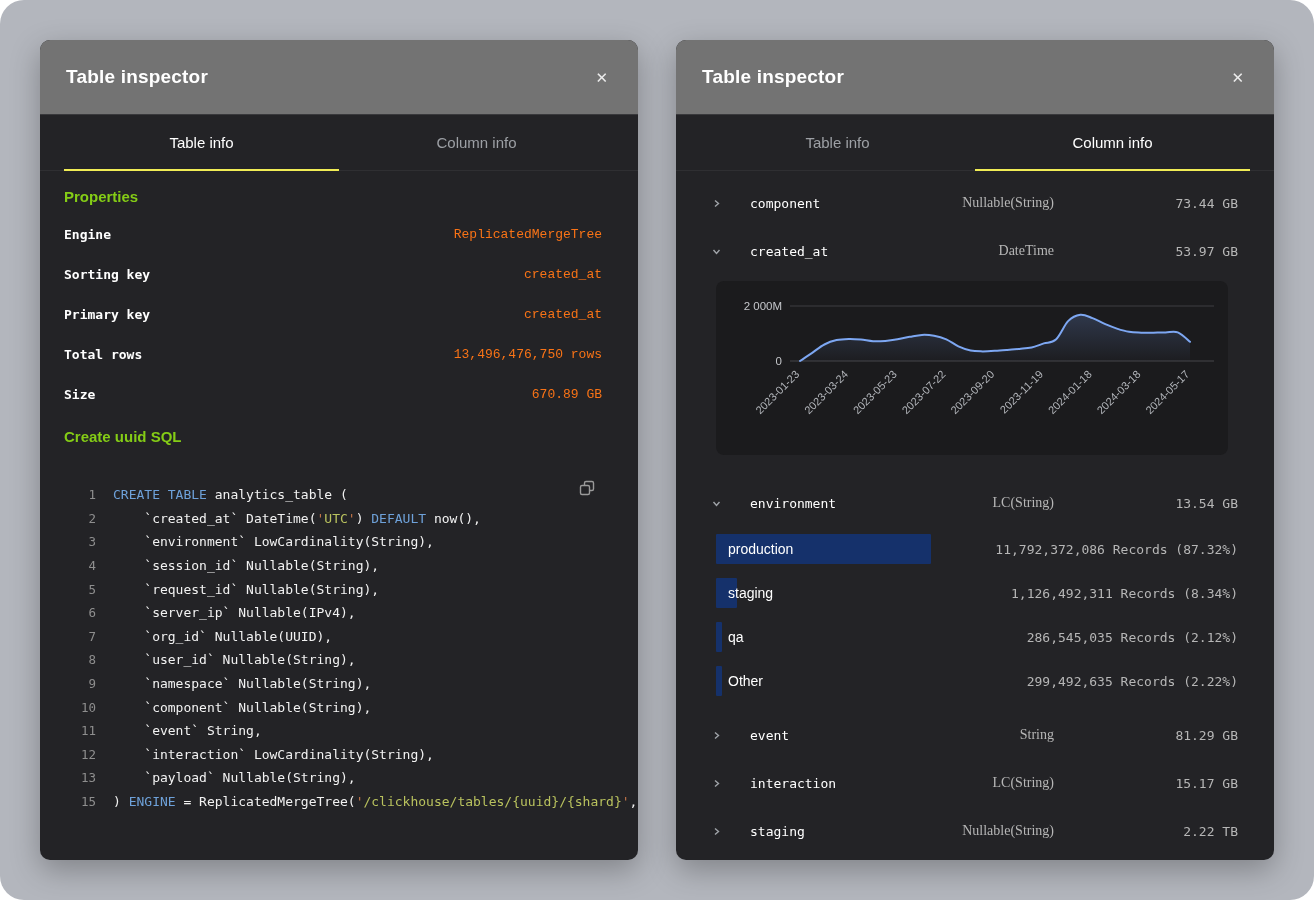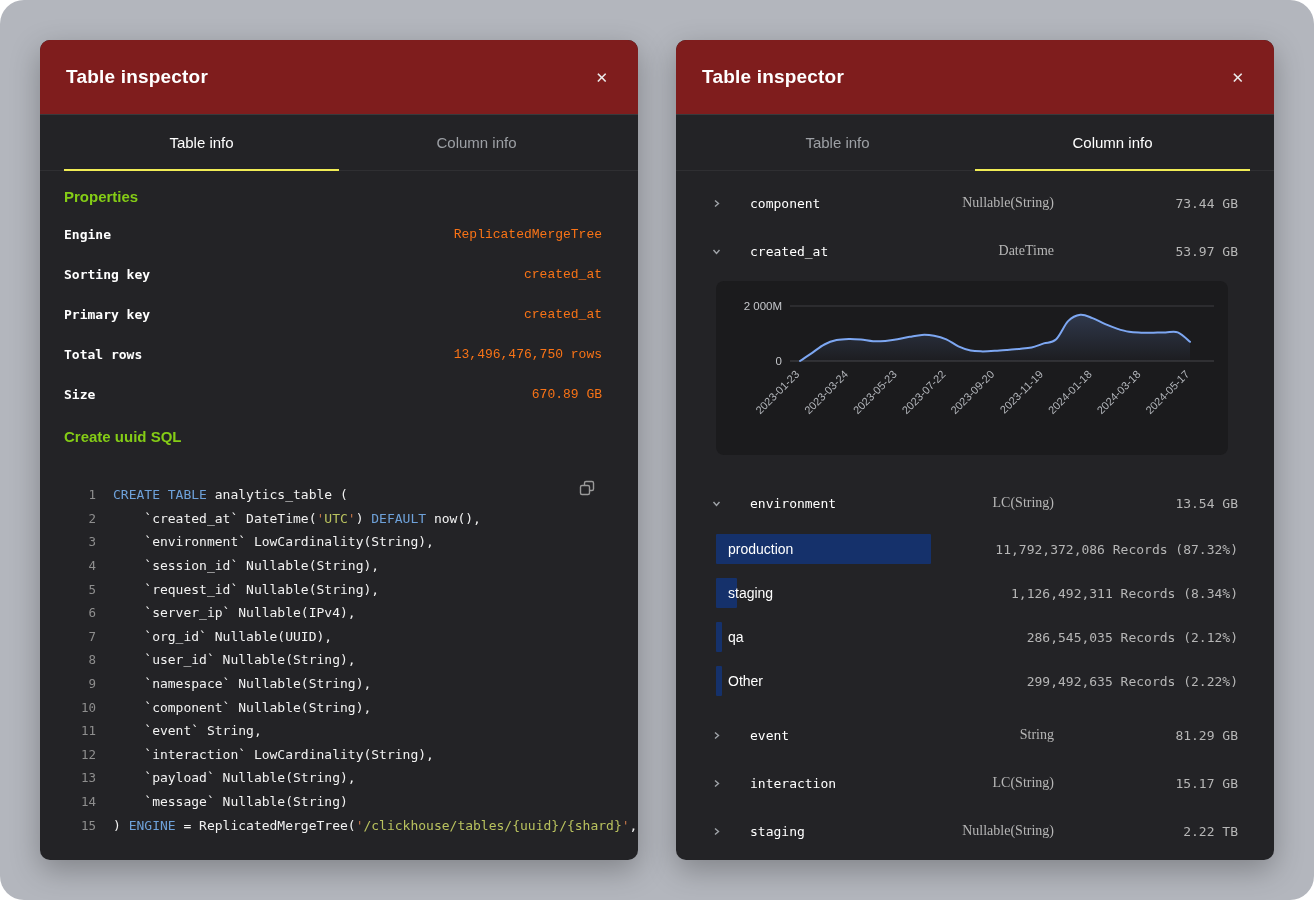--- a/index.html
+++ b/index.html
@@ -3,21 +3,21 @@
 <meta charset="utf-8">
 <style>
   html,body{margin:0;padding:0;background:#ffffff;}
   .canvas{position:relative;width:1314px;height:900px;background:#b3b6bd;border-radius:24px;
           overflow:hidden;font-family:"Liberation Sans",sans-serif;}
   .modal{position:absolute;top:40px;width:598px;height:820px;background:#232326;border-radius:10px;
          overflow:hidden;display:flex;flex-direction:column;box-shadow:0 10px 30px rgba(0,0,0,.28);}
   #modal-left{left:40px;} #modal-right{left:676px;}
 
   .m-header{flex:0 0 75px;display:flex;align-items:center;justify-content:space-between;
-            padding:0 26px;background:#7f1d1d;border-bottom:1px solid #39393c;box-sizing:border-box;}
+            padding:0 26px;background:#737373;border-bottom:1px solid #39393c;box-sizing:border-box;}
   .m-title{font-size:19px;font-weight:700;color:#ffffff;letter-spacing:.2px;}
   .close-btn{background:none;border:0;color:#ececec;font-size:15px;line-height:1;cursor:pointer;padding:4px;}
 
   .tab-row{flex:0 0 56px;display:flex;padding:0 24px;box-shadow:inset 0 -1px 0 #2f2f32;}
   .tab{flex:1;display:flex;align-items:center;justify-content:center;font-size:15px;color:#9da0a5;
        border-bottom:2px solid transparent;cursor:pointer;box-sizing:border-box;}
   .tab.active{color:#ffffff;border-bottom-color:#f0ec55;}
 
   .m-body{flex:1;padding:0 24px;overflow:hidden;position:relative;}
 
@@ -104,21 +104,20 @@
             <div class="code-line"><span class="line-num">4</span><span class="code-text"><span class="tok-p">    `session_id` Nullable(String),</span></span></div>
             <div class="code-line"><span class="line-num">5</span><span class="code-text"><span class="tok-p">    `request_id` Nullable(String),</span></span></div>
             <div class="code-line"><span class="line-num">6</span><span class="code-text"><span class="tok-p">    `server_ip` Nullable(IPv4),</span></span></div>
             <div class="code-line"><span class="line-num">7</span><span class="code-text"><span class="tok-p">    `org_id` Nullable(UUID),</span></span></div>
             <div class="code-line"><span class="line-num">8</span><span class="code-text"><span class="tok-p">    `user_id` Nullable(String),</span></span></div>
             <div class="code-line"><span class="line-num">9</span><span class="code-text"><span class="tok-p">    `namespace` Nullable(String),</span></span></div>
             <div class="code-line"><span class="line-num">10</span><span class="code-text"><span class="tok-p">    `component` Nullable(String),</span></span></div>
             <div class="code-line"><span class="line-num">11</span><span class="code-text"><span class="tok-p">    `event` String,</span></span></div>
             <div class="code-line"><span class="line-num">12</span><span class="code-text"><span class="tok-p">    `interaction` LowCardinality(String),</span></span></div>
             <div class="code-line"><span class="line-num">13</span><span class="code-text"><span class="tok-p">    `payload` Nullable(String),</span></span></div>
-            <div class="code-line"><span class="line-num">14</span><span class="code-text"><span class="tok-p">    `message` Nullable(String)</span></span></div>
             <div class="code-line"><span class="line-num">15</span><span class="code-text"><span class="tok-p">) </span><span class="tok-k">ENGINE</span><span class="tok-p"> = ReplicatedMergeTree(</span><span class="tok-q">'</span><span class="tok-s">/clickhouse/tables/{uuid}/{shard}</span><span class="tok-q">'</span><span class="tok-p">,</span></span></div>
           </div>
       </div>
     </div>
   </section>
 
   <section class="modal" id="modal-right">
     <header class="m-header">
       <div class="m-title">Table inspector</div>
       <button class="close-btn">✕</button>

